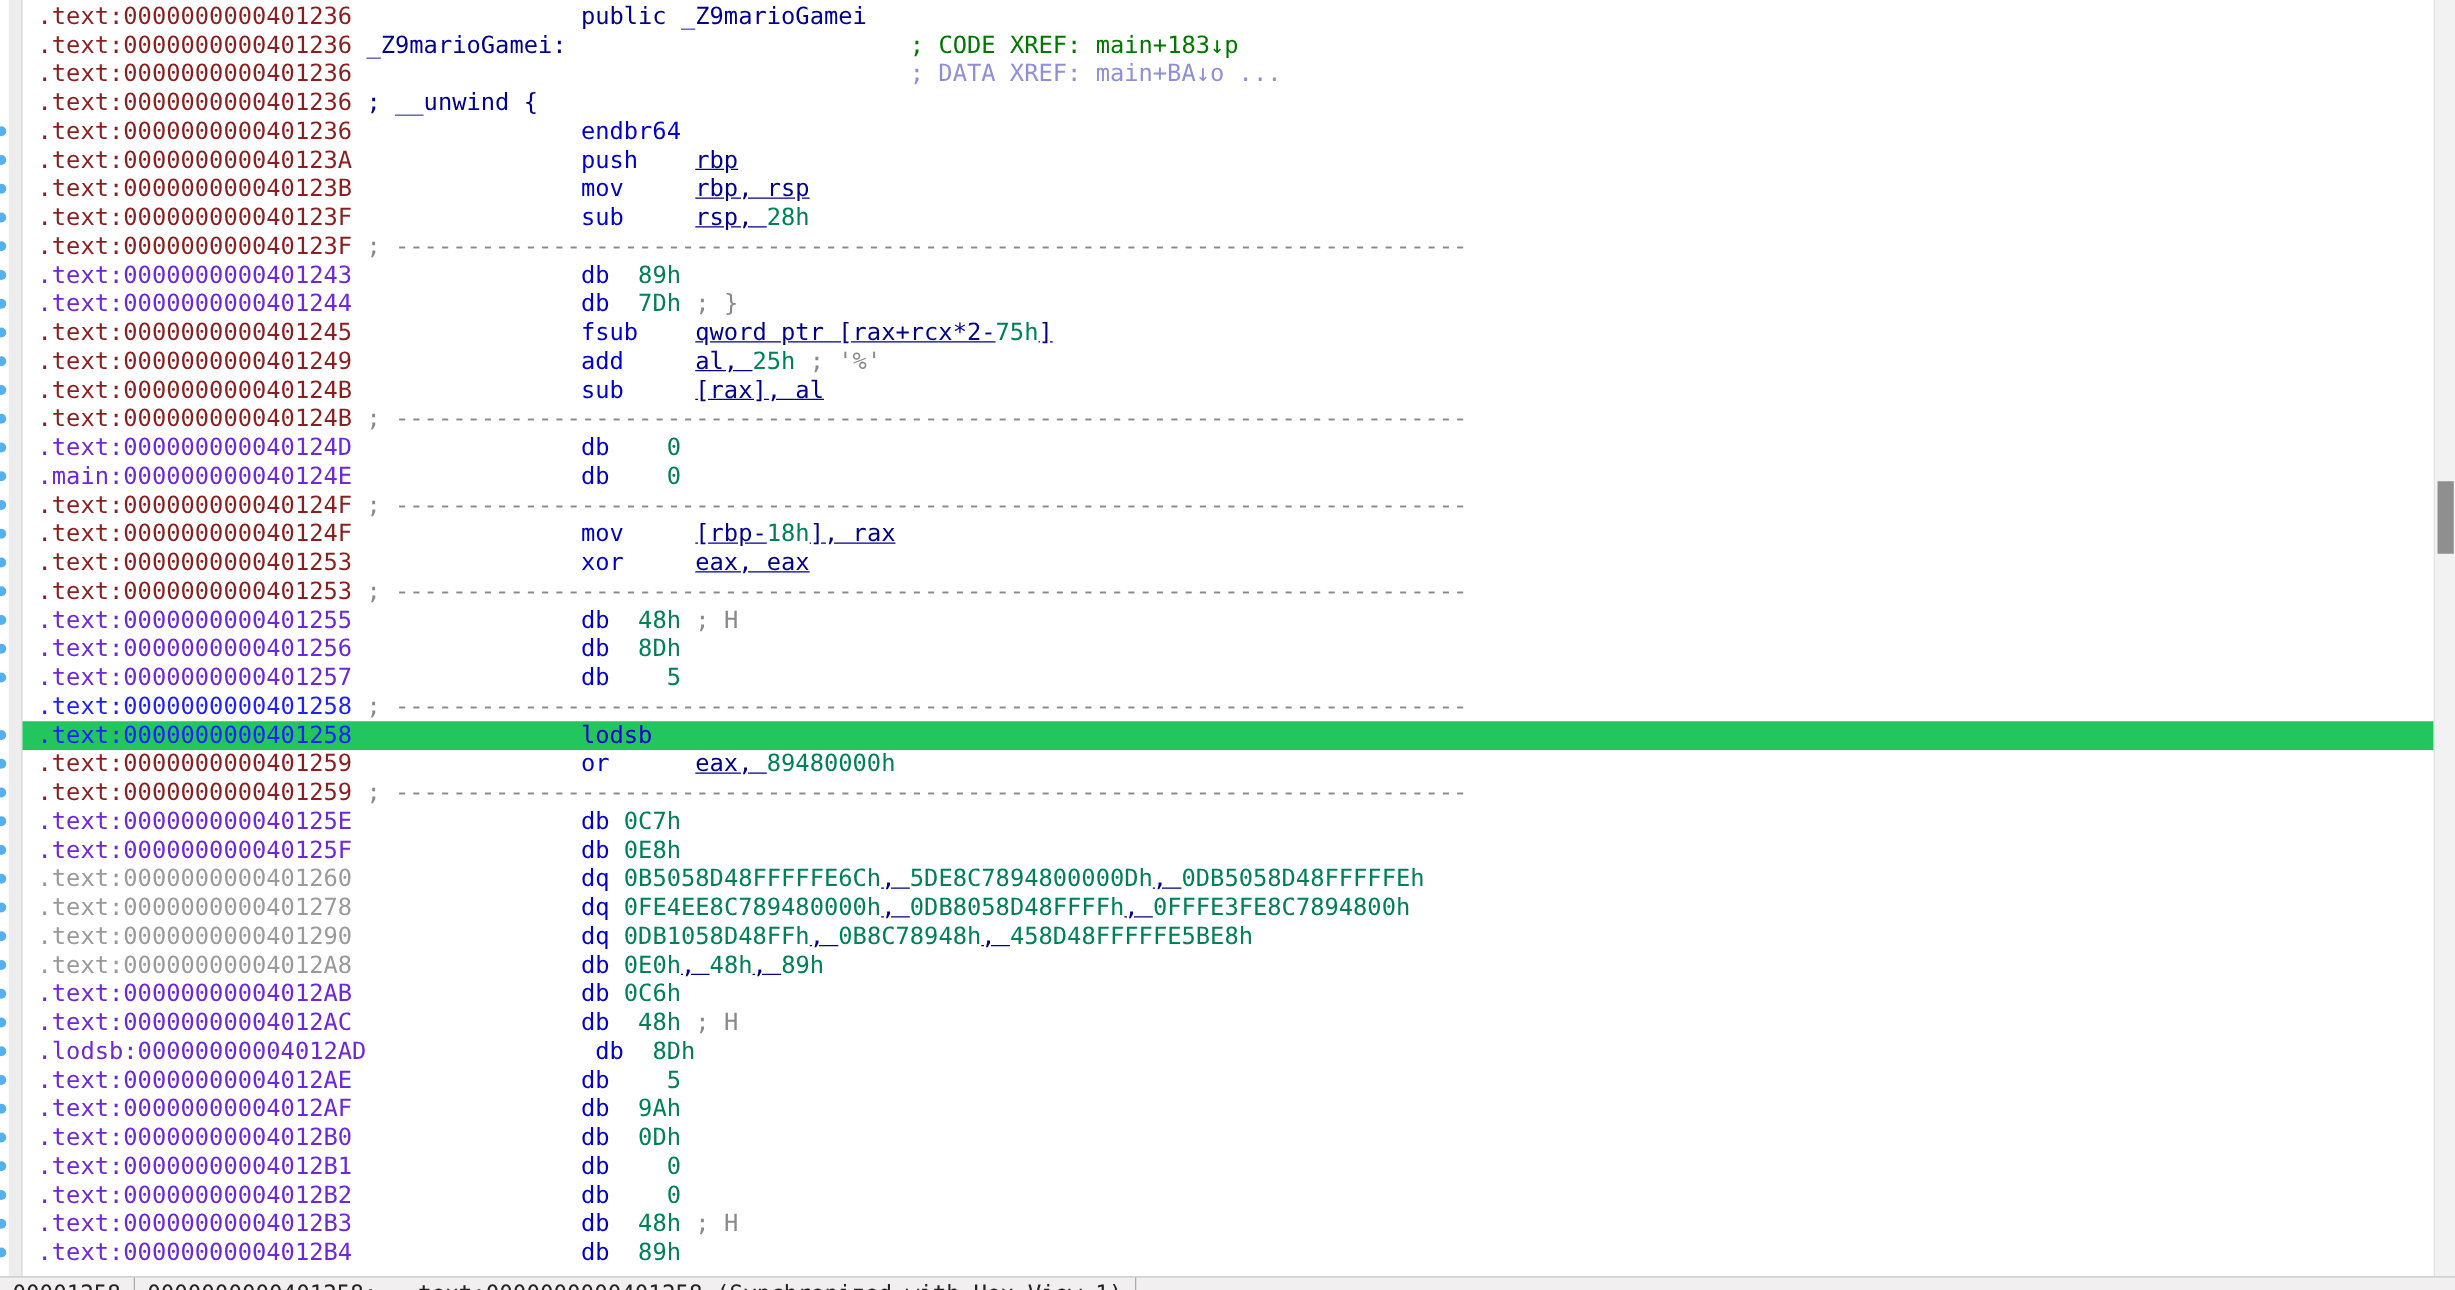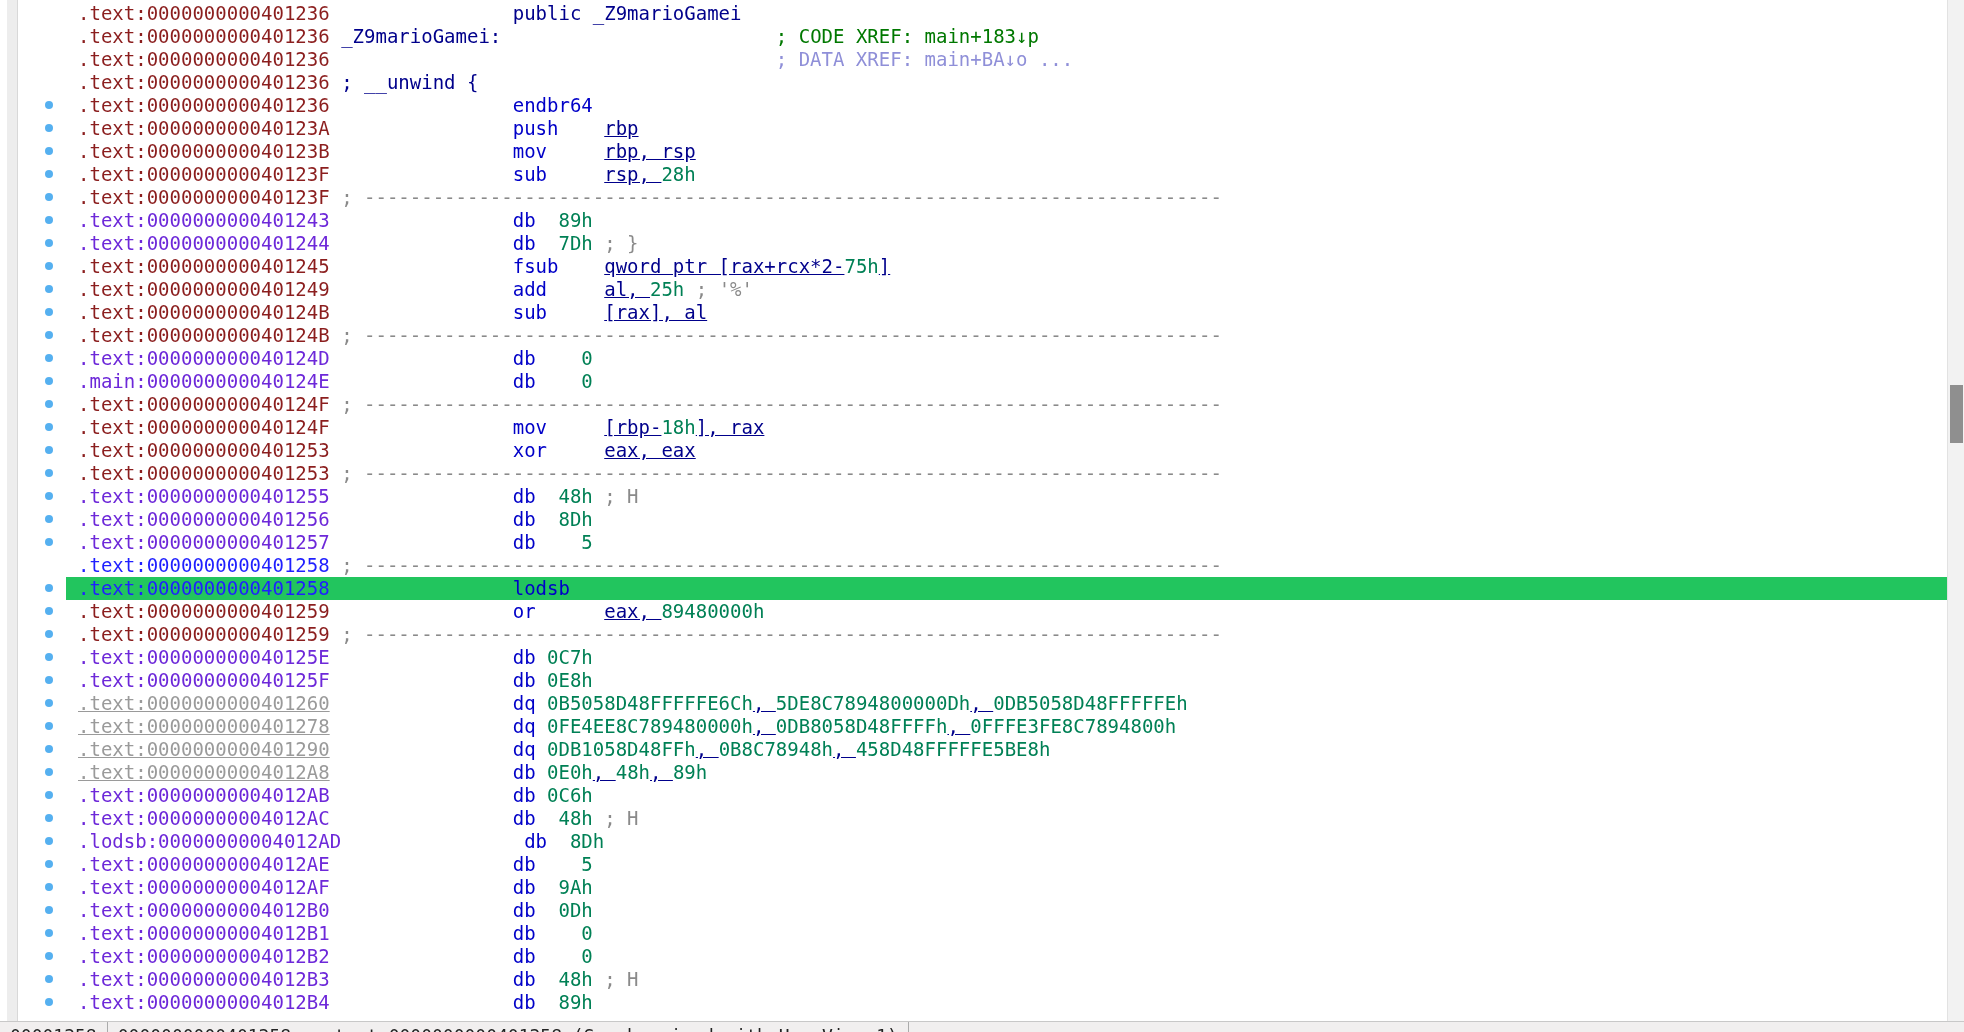--- a/index.html
+++ b/index.html
@@ -8,37 +8,37 @@
     overflow: hidden;
     background: #ffffff;
     position: relative;
     font-family: "DejaVu Sans Mono", "Liberation Mono", monospace;
   }
   .gutter-band {
     position: absolute; left: 7px; top: 0; width: 10px; height: 100%;
     background: #ededed; border-right: 1px solid #d8d8d8;
   }
   .disasm {
-    position: absolute; left: 0; top: 2px; right: 17px; bottom: 0; padding-left: 48px;
+    position: absolute; left: 0; top: 2px; right: 17px; bottom: 0;
   }
   .line {
     height: 23px; line-height: 23px; font-size: 19px;
     white-space: pre;
     margin-left: 18px; padding-left: 12px;
     position: relative;
   }
   .line.hl { background: #22c55e; }
   .dot {
     position: absolute; left: -21px; top: 7px;
     width: 8px; height: 8px; border-radius: 50%;
     background: #55b0f0;
   }
   .ac-code { color: #8b1e1e; }
   .ac-un   { color: #6d28d9; }
-  .ac-data { color: #9a9a9a; text-decoration: underline; }
+  .ac-data { color: #9a9a9a; }
   .ac-cur  { color: #1f1fff; }
   .c-ins { color: #0000c8; }
   .c-reg { color: #00008b; text-decoration: underline; }
   .c-num { color: #008055; }
   .c-cmt { color: #8a8a8a; }
   .c-cx  { color: #007800; margin-top: 40px; }
   .c-dx  { color: #8f8fd8; }
   .c-kw  { color: #00008b; }
   .c-lbl { color: #00008b; }
   .scrollbar {

